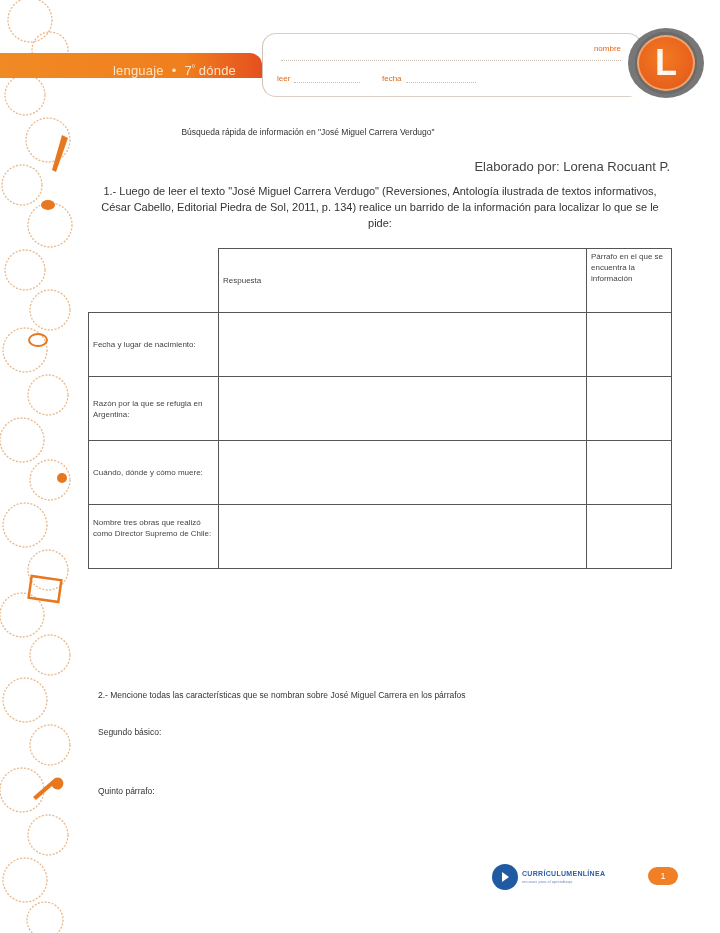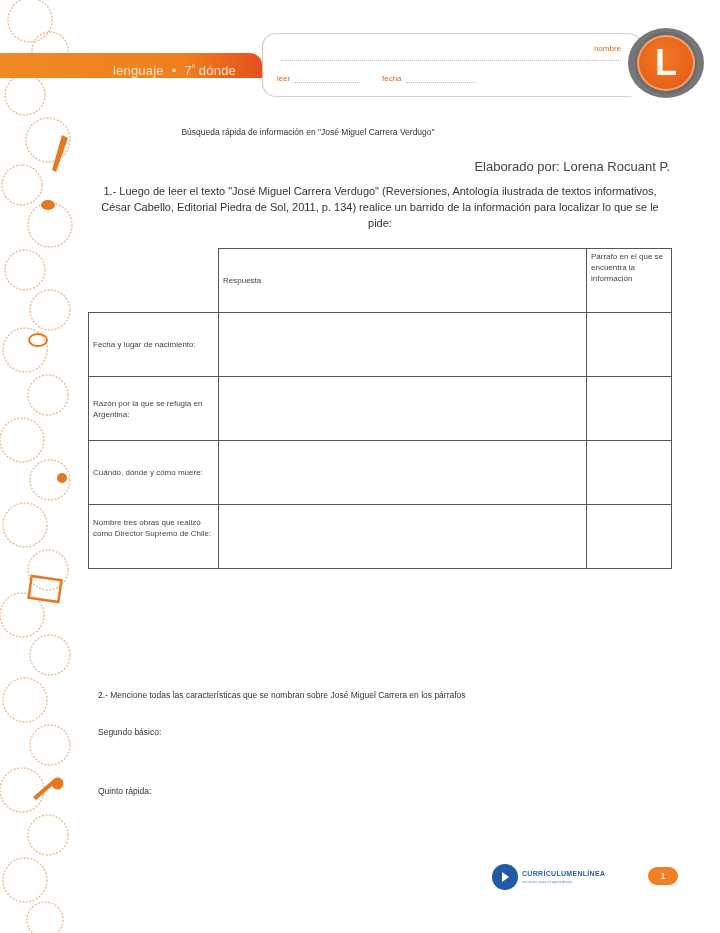--- a/index.html
+++ b/index.html
@@ -191,21 +191,21 @@
   <tr class="row top-align">
     <td class="c1">Nombre tres obras que realizó como Director Supremo de Chile:</td>
     <td class="c2"></td>
     <td class="c3"></td>
   </tr>
 </tbody>
   </table>
 
 <div class="q2">2.- Mencione todas las características que se nombran sobre José Miguel Carrera en los párrafos</div>
 <div class="para-label" style="top:727px;">Segundo básico:</div>
-<div class="para-label" style="top:786px;">Quinto rápida:</div>
+<div class="para-label" style="top:786px;">Quinto párrafo:</div>
 
 <div class="footer-logo">
   <div class="play-circle">
     <svg width="12" height="12" viewBox="0 0 12 12">
         <path d="M3 1 L10 6 L3 11 Z" fill="#ffffff"></path>
       </svg>
   </div>
   <div class="logo-text">
     <span class="logo-main">CURRÍCULUMENLÍNEA</span>
     <span class="logo-sub">recursos para el aprendizaje</span>

